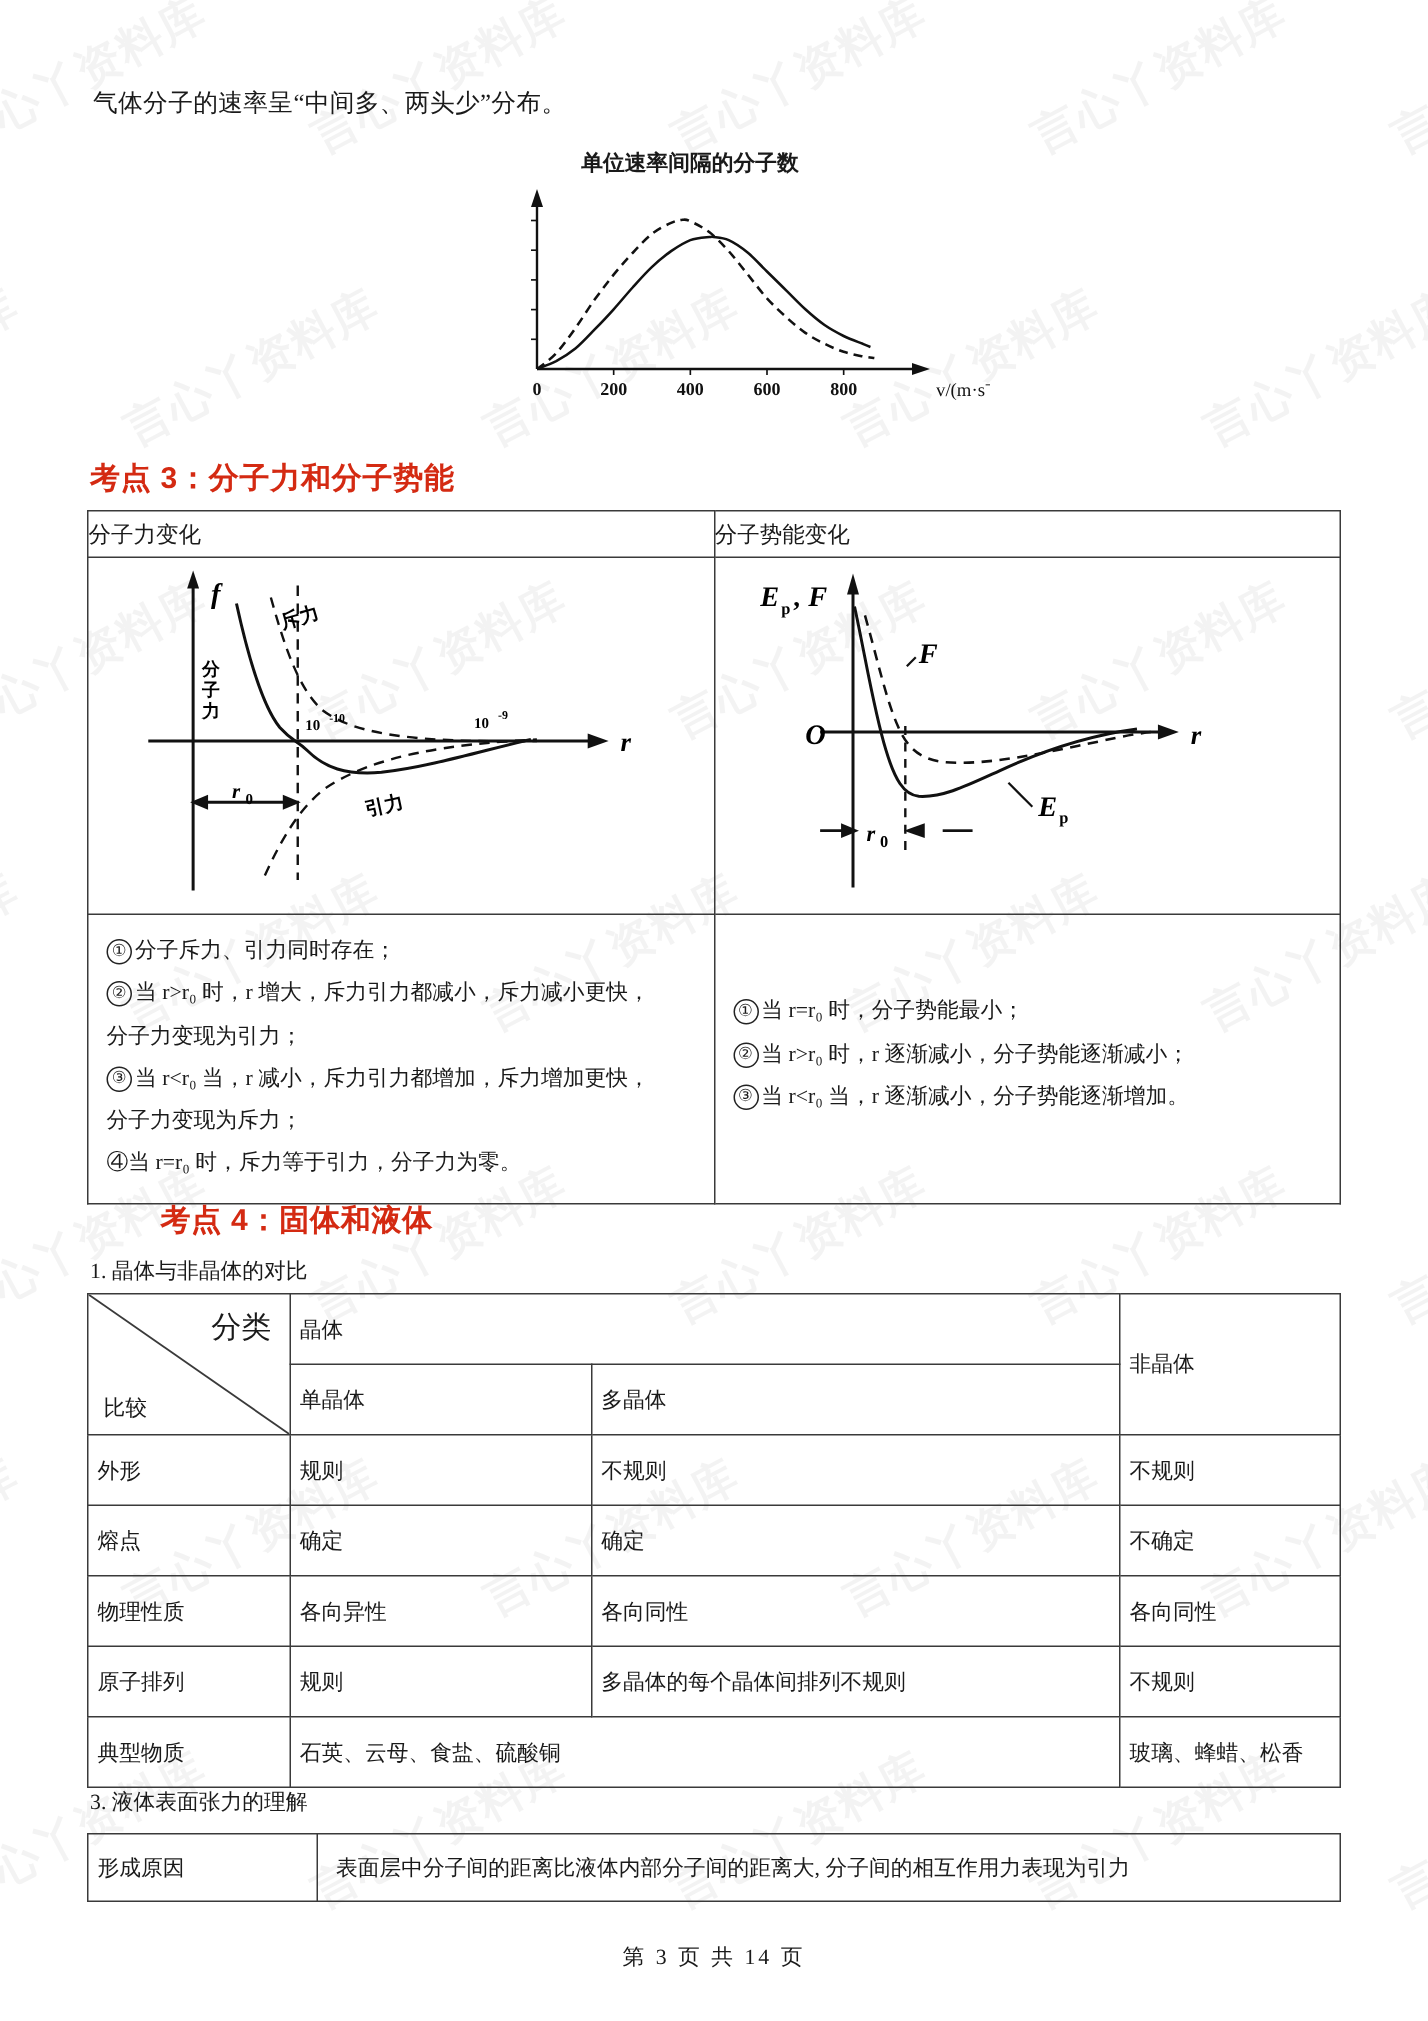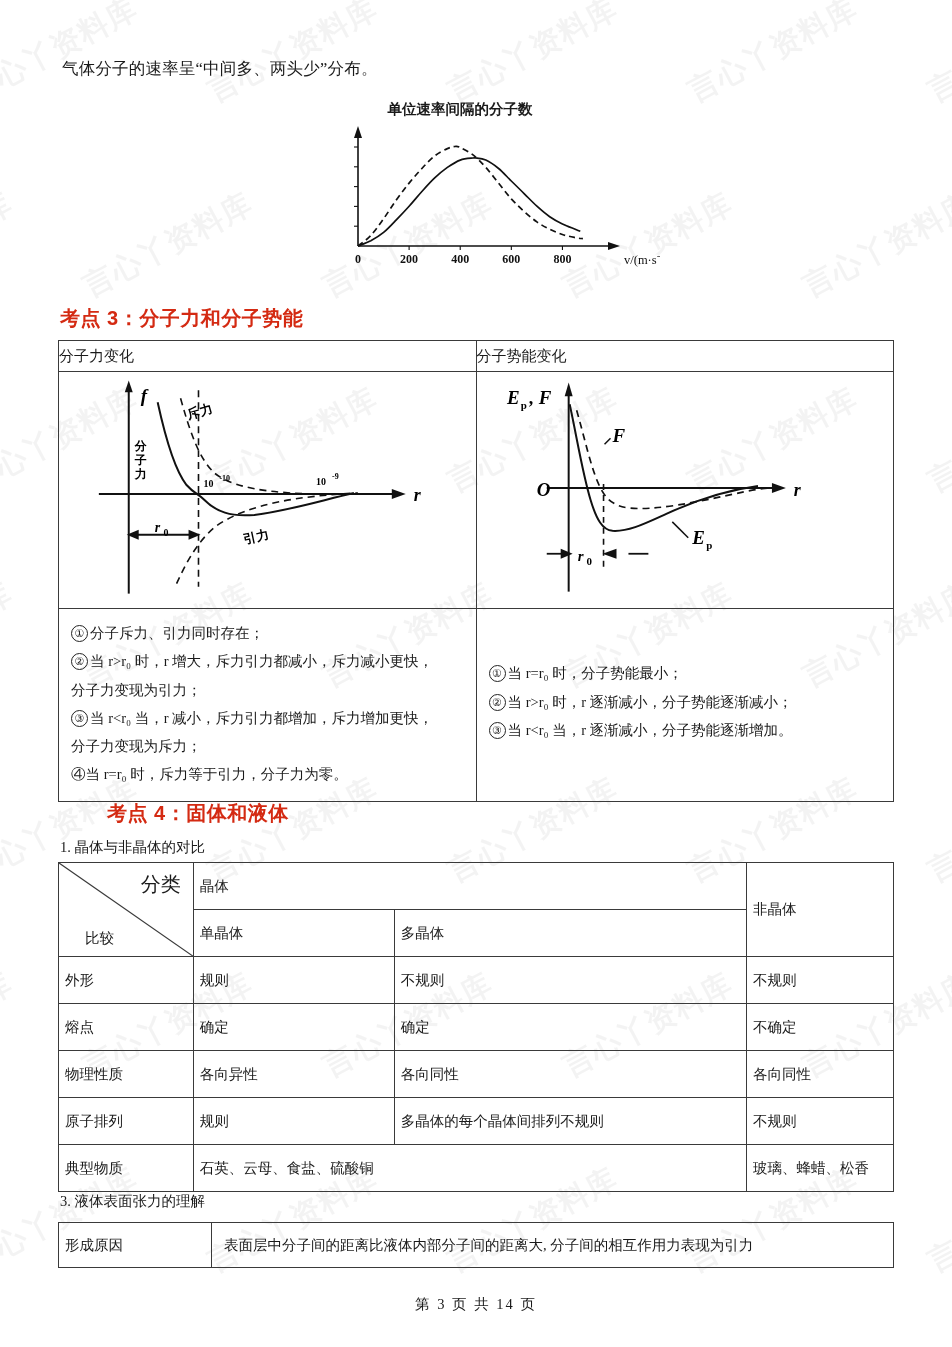--- a/index.html
+++ b/index.html
@@ -165,21 +165,21 @@
     pointer-events: none;
   }
   #corner-cell .lbl-cat {
     position: absolute;
     right: 12px;
     top: 8px;
     font-size: 20px;
   }
   #corner-cell .lbl-cmp {
     position: absolute;
-    left: 26px;
+    left: 10px;
     bottom: 8px;
     font-size: 14.5px;
   }
   .tall-row td { height: 62px; }
 
   
   #table-tension {
     left: 58px;
     top: 1222px;
     width: 836px;

